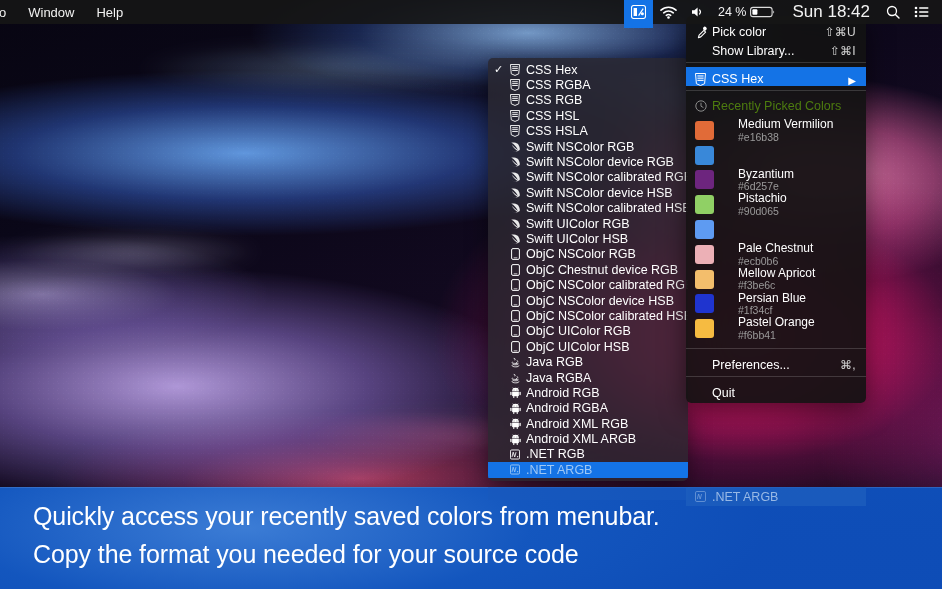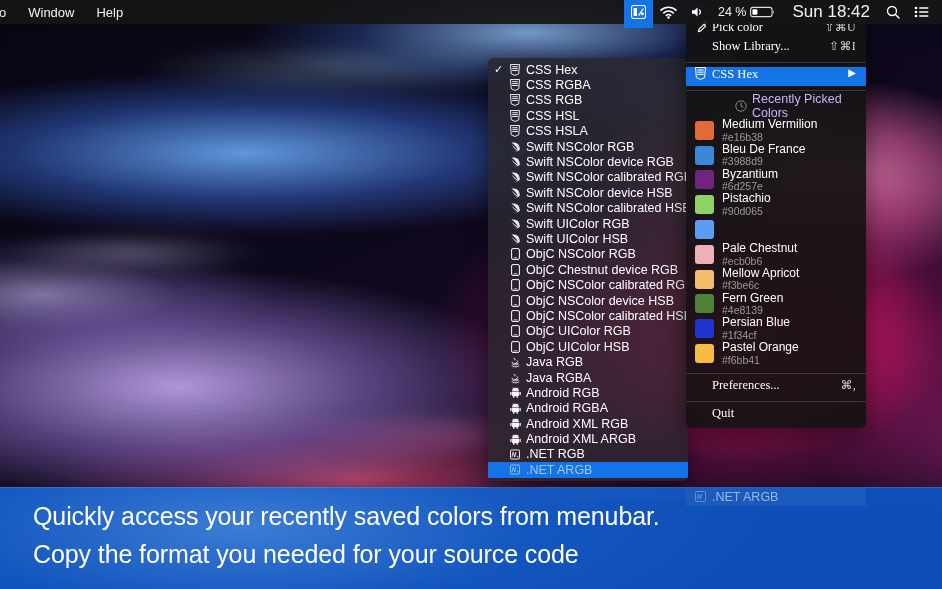--- a/index.html
+++ b/index.html
@@ -86,40 +86,40 @@
     position: absolute; left: 686px; top: 16px; width: 180px;
     background: rgba(18,18,18,0.93);
     -webkit-backdrop-filter: blur(24px); backdrop-filter: blur(24px);
     border-radius: 5px; z-index: 35;
     padding: 4px 0 3px 0;
     box-shadow: 0 8px 26px rgba(0,0,0,0.55);
     color: #fff; font-size: 12.5px;
     overflow: hidden;
   }
   .am-row {
-    display: flex; align-items: flex-start; height: 19px;
-    padding: 0 10px 0 9px; white-space: nowrap; font-family: Liberation Serif, serif;
+    display: flex; align-items: flex-end; height: 19px;
+    padding: 0 10px 0 9px; white-space: nowrap;
   }
   .am-row.highlight { background: #1473e6; }
   .am-ico { width: 17px; flex: 0 0 17px; display: flex; align-items: center; }
   .am-label { flex: 1 1 auto; }
   .am-short { color: #d6d6d6; font-size: 12px; letter-spacing: 0.3px; }
   .am-sep { height: 1px; background: rgba(255,255,255,0.16); margin: 4px 0; }
   .am-head {
     display: flex; align-items: center; height: 21px; padding: 0 9px;
-    color: #c4b5fd; font-size: 12.5px; margin-left: 40px;
+    color: #4d7c0f; font-size: 12.5px;
   }
   .am-head .am-ico { color: #8a8a8a; }
   .arrow-right { font-size: 10px; color: #fff; }
 
   
   .colors { padding: 2px 0 3px 0; }
   .c-row { display: flex; align-items: center; height: 24.8px; padding: 0 9px; }
   .c-swatch { width: 19px; height: 19px; border-radius: 3px; flex: 0 0 19px; }
-  .c-txt { padding-left: 8px; line-height: 1.05; }
+  .c-txt { padding-left: 8px; line-height: 1.05; margin-left: 16px; }
   .c-name { color: #ffffff; font-size: 12px; }
   .c-hex { color: #9a9a9a; font-size: 10.5px; margin-top: 1px; }
 
   
   .banner {
     position: absolute; left: 0; right: 0; bottom: 0; height: 102px;
     z-index: 50;
     background:
       radial-gradient(ellipse 55% 140% at 26% 40%, rgba(62,126,214,0.95) 0%, rgba(20,86,190,0.9) 55%, rgba(14,76,182,0.92) 100%),
       linear-gradient(180deg, #1668cf 0%, #0f5bc4 48%, #0b53bb 100%);
@@ -565,24 +565,20 @@
     <div class="colors" id="colorlist">
         <div class="c-row">
           <div class="c-swatch" style="background: rgb(225, 107, 56);"></div>
           <div class="c-txt">
             <div class="c-name">Medium Vermilion</div>
             <div class="c-hex">#e16b38</div>
           </div>
         </div>
         <div class="c-row">
           <div class="c-swatch" style="background: rgb(57, 136, 217);"></div>
-          <div class="c-txt">
-            <div class="c-name">Bleu De France</div>
-            <div class="c-hex">#3988d9</div>
-          </div>
         </div>
         <div class="c-row">
           <div class="c-swatch" style="background: rgb(109, 37, 126);"></div>
           <div class="c-txt">
             <div class="c-name">Byzantium</div>
             <div class="c-hex">#6d257e</div>
           </div>
         </div>
         <div class="c-row">
           <div class="c-swatch" style="background: rgb(144, 208, 101);"></div>
@@ -599,27 +595,20 @@
           <div class="c-txt">
             <div class="c-name">Pale Chestnut</div>
             <div class="c-hex">#ecb0b6</div>
           </div>
         </div>
         <div class="c-row">
           <div class="c-swatch" style="background: rgb(243, 190, 108);"></div>
           <div class="c-txt">
             <div class="c-name">Mellow Apricot</div>
             <div class="c-hex">#f3be6c</div>
-          </div>
-        </div>
-        <div class="c-row">
-          <div class="c-swatch" style="background: rgb(78, 129, 57);"></div>
-          <div class="c-txt">
-            <div class="c-name">Fern Green</div>
-            <div class="c-hex">#4e8139</div>
           </div>
         </div>
         <div class="c-row">
           <div class="c-swatch" style="background: rgb(31, 52, 207);"></div>
           <div class="c-txt">
             <div class="c-name">Persian Blue</div>
             <div class="c-hex">#1f34cf</div>
           </div>
         </div>
         <div class="c-row">

